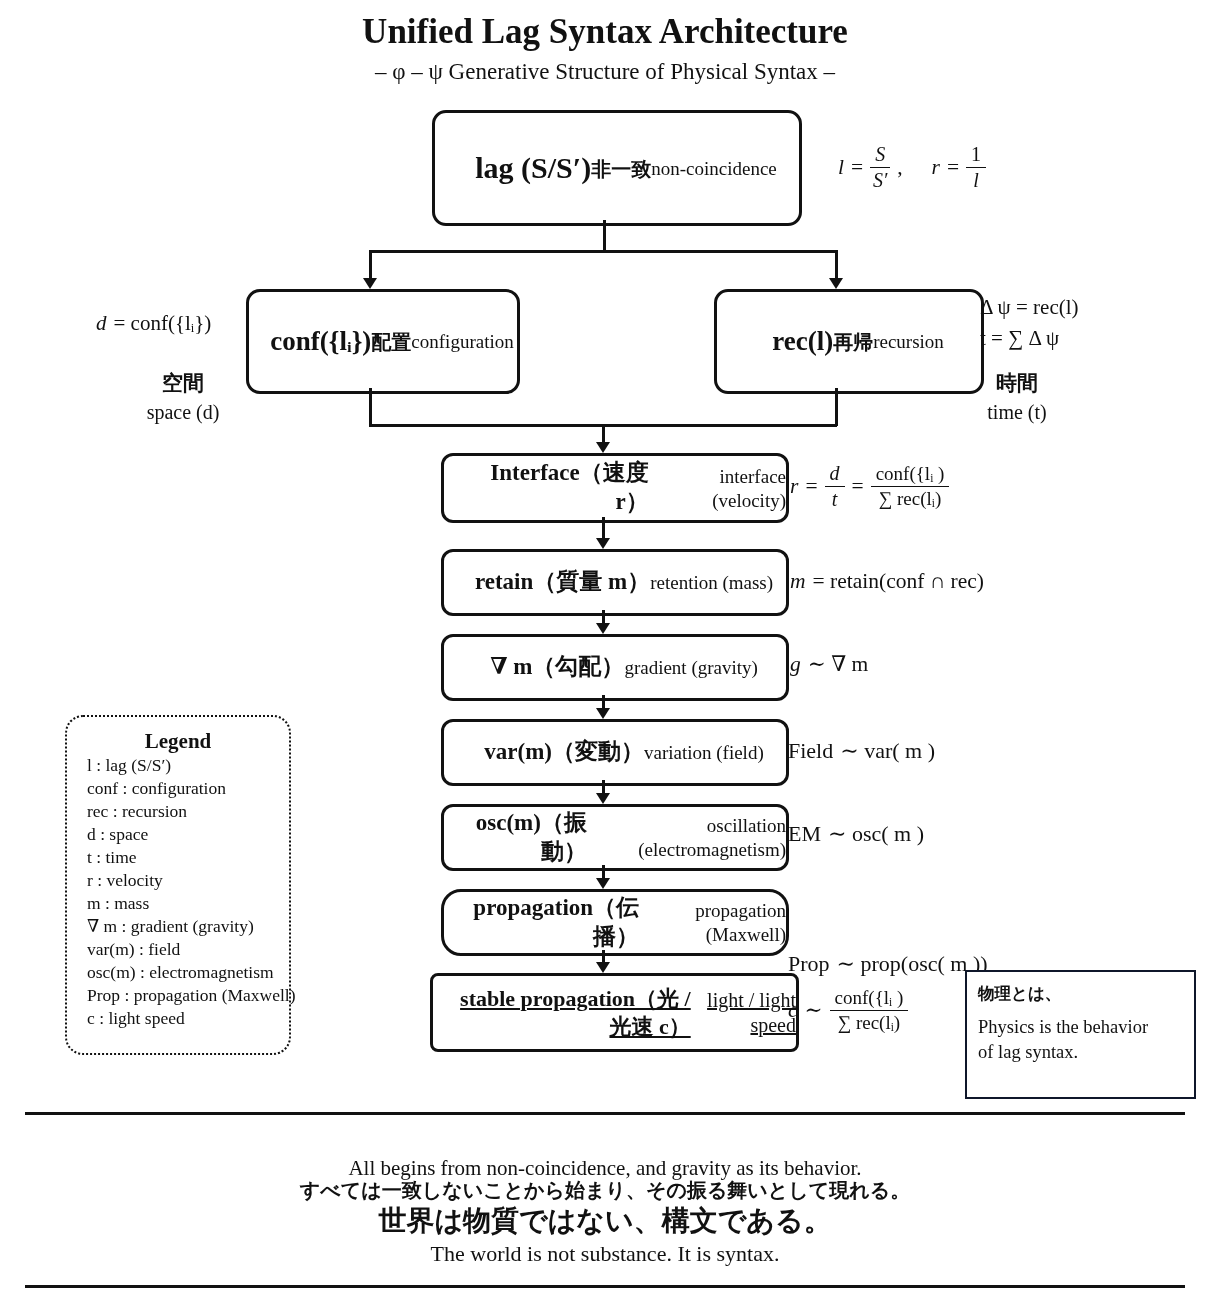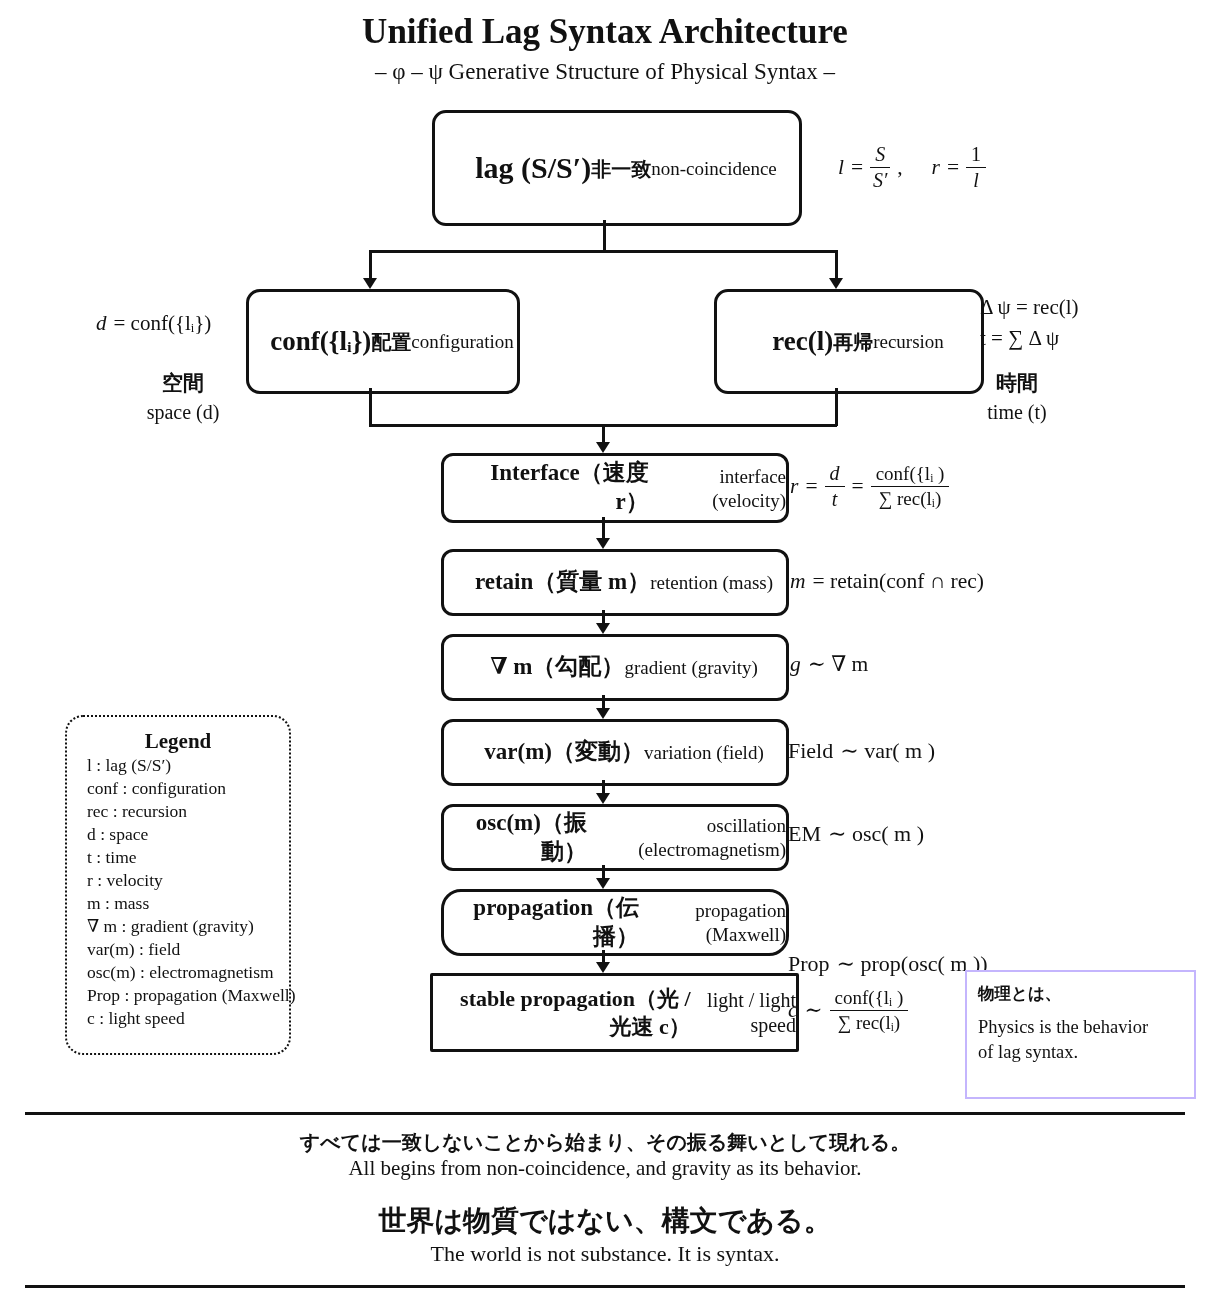--- a/index.html
+++ b/index.html
@@ -25,34 +25,34 @@
     border-top:11px solid #111;
   }
   .formula{
     position:absolute;font-size:21.5px;display:flex;align-items:center;gap:7px;
     white-space:nowrap;
   }
   .frac{display:inline-flex;flex-direction:column;align-items:center;vertical-align:middle;font-size:20px;line-height:1.15;}
   .frac .num{display:block;border-bottom:1.6px solid #111;padding:0 5px 1px;}
   .frac .den{display:block;padding-top:1px;}
   .it{font-style:italic;}
-  .jp-sans{font-family:Liberation Serif, serif;}
+  .jp-sans{font-family:Liberation Serif, serif;margin-top:48px;}
   .side-label{position:absolute;text-align:center;line-height:1.0;}
   .side-label .jp{font-size:21px;font-weight:bold;font-family:"Liberation Sans","DejaVu Sans",sans-serif;display:block;}
   .side-label .en{font-size:20px;display:block;margin-top:9px;}
   .legend{
     position:absolute;left:65px;top:715px;width:226px;height:340px;
     border:2px dotted #111;border-radius:18px;background:#fff;box-sizing:border-box;
     padding:12px 0 0 0;
   }
   .legend .lg-title{font-size:21px;font-weight:bold;text-align:center;}
   .legend .lg-item{font-size:17.5px;line-height:23px;padding-left:20px;white-space:nowrap;}
   .notebox{
     position:absolute;left:965px;top:970px;width:231px;height:129px;box-sizing:border-box;
-    border:2px solid #c4b5fd;background:#fff;padding:9px 11px;
+    border:2px solid #0f172a;background:#fff;padding:9px 11px;
   }
   .notebox .njp{font-size:16.5px;font-weight:bold;font-family:"Liberation Sans","DejaVu Sans",sans-serif;line-height:1.55;}
   .notebox .nen{font-size:18.5px;line-height:1.4;}
   .rule{position:absolute;left:25px;width:1160px;height:3px;background:#111;}
   .centerline{position:absolute;left:0;width:1210px;text-align:center;}
 </style>
 </head>
 <body>
 
 <div class="centerline" style="top:12px;font-size:35px;font-weight:bold;">Unified Lag Syntax Architecture</div>
@@ -99,21 +99,21 @@
 <div class="fbox" style="left:441px;top:804px;width:324px;height:61px;border-radius:12px;gap:15px;">
   <div class="bt t-md">osc(m)（振動）</div>
   <div class="ben">oscillation (electromagnetism)</div>
 </div>
 
 <div class="fbox" style="left:441px;top:889px;width:324px;height:61px;border-radius:20px;">
   <div class="bt t-md">propagation（伝播）</div>
   <div class="ben">propagation (Maxwell)</div>
 </div>
 
-<div class="fbox" style="left:430px;top:973px;width:345px;height:73px;border-radius:2px;">
+<div class="fbox" style="left:430px;top:973px;width:345px;height:73px;border-radius:8px;text-decoration:underline;">
   <div class="bt" style="font-size:22px;">stable propagation（光 / 光速 c）</div>
   <div class="ben" style="font-size:20px;">light / light speed</div>
 </div>
 
 <div class="vline" style="left:603px;top:220px;width:2.5px;height:31px;"></div>
 <div class="hline" style="left:370px;top:250px;width:468px;height:2.5px;"></div>
 <div class="vline" style="left:369px;top:250px;width:2.5px;height:29px;"></div>
 <div class="arrow-down" style="left:363px;top:278px;"></div>
 <div class="vline" style="left:835px;top:250px;width:2.5px;height:29px;"></div>
 <div class="arrow-down" style="left:829px;top:278px;"></div>

